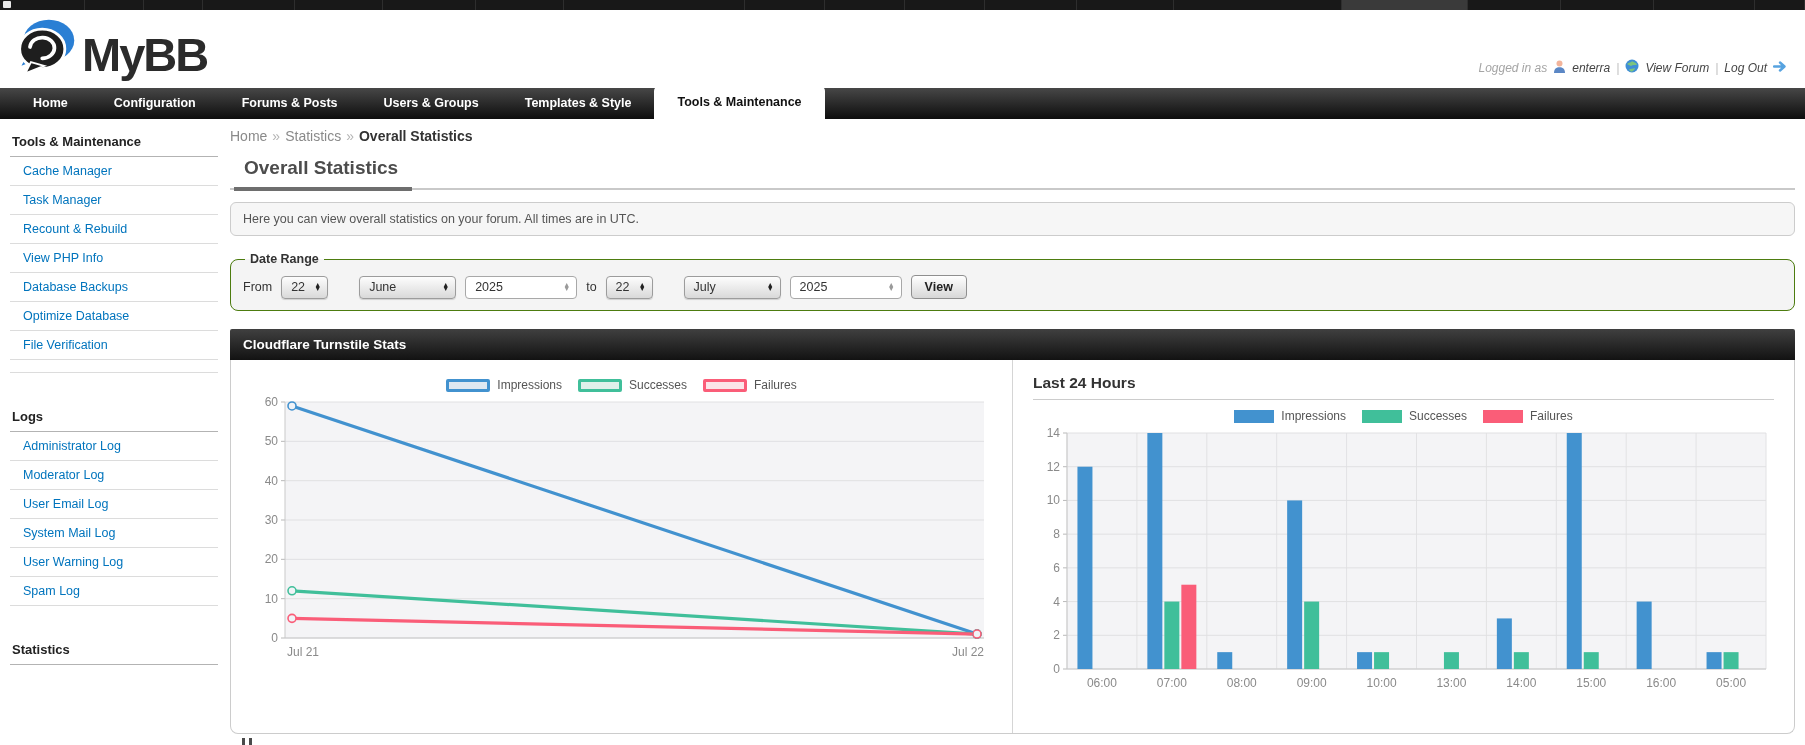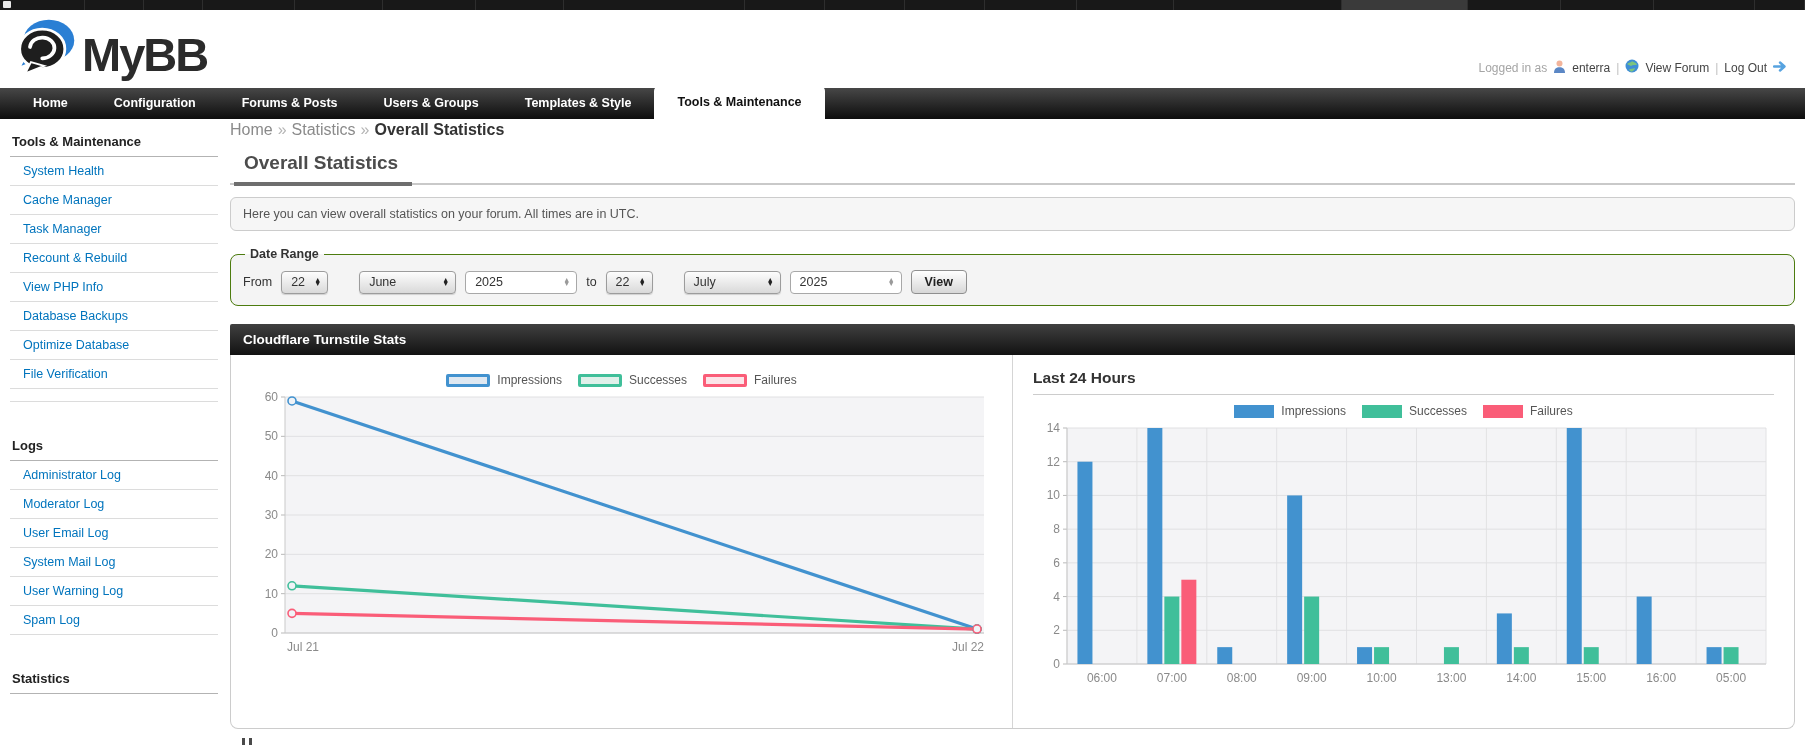--- a/index.html
+++ b/index.html
@@ -9,21 +9,21 @@
   
   .browser-strip { height: 10px; background: #181818; display: flex; align-items: stretch; }
   .browser-strip .seg { border-right: 1px solid #2e2e2e; height: 100%; }
   .browser-strip .seg.lit { background: #3a3a3a; }
   .browser-strip .mini-ico { width: 9px; height: 7px; background: #e8e8e8; margin: 1px 0 0 3px; border-radius: 1px; }
 
   
   .header { height: 78px; background: #fff; display: flex; align-items: center; position: relative; }
   .logo { display: flex; align-items: flex-end; margin-left: 14px; }
   .logo-text { font-size: 47px; font-weight: bold; color: #2b2b2b; letter-spacing: -2px; margin-left: 4px; }
-  .user-bar { position: absolute; right: 18px; bottom: 12px; font-size: 12px; color: #444; display: flex; align-items: center; gap: 6px; }
+  .user-bar { position: absolute; right: 18px; bottom: 12px; font-size: 12px; color: #444; display: flex; align-items: center; gap: 6px; font-style: italic; }
   .user-bar .muted { color: #a5a5a5; }
   .user-bar .sep { color: #c0c0c0; }
   .user-bar a { color: #444; text-decoration: none; cursor: pointer; }
 
   
   .nav { height: 31px; background: linear-gradient(#474747, #0d0d0d); display: flex; align-items: flex-end; padding-left: 10px; }
   .nav-tab { color: #fff; font-size: 12.5px; font-weight: bold; padding: 8px 23px 9px; cursor: pointer; text-decoration: none; }
   .nav-tab.active { background: #fff; color: #111; border-radius: 5px 5px 0 0; padding: 9px 23px 10px; }
 
   
@@ -33,21 +33,21 @@
   .side-section ul { list-style: none; }
   .side-section li { border-bottom: 1px solid #dcdcdc; }
   .side-section li a { display: block; font-size: 12.5px; color: #0074bd; text-decoration: none; padding: 7px 0 7px 13px; cursor: pointer; }
   .side-section li.spacer { height: 13px; }
   .side-section { margin-bottom: 0; }
   .side-section + .side-section { margin-top: 27px; }
 
   .main { flex: 1; padding: 0 10px 0 12px; min-width: 0; }
 
   
-  .breadcrumb { margin-top: 2px; font-size: 16px; color: #8a8a8a; }
+  .breadcrumb { margin-top: 9px; font-size: 14px; color: #8a8a8a; }
   .breadcrumb a { color: #8a8a8a; text-decoration: none; cursor: pointer; }
   .breadcrumb .sep { margin: 0 5px; color: #b5b5b5; }
   .breadcrumb .current { font-weight: bold; color: #333; }
 
   
   .title-wrap { margin-top: 13px; position: relative; border-bottom: 2px solid #c9c9c9; }
   .page-title { display: inline-block; font-size: 19px; font-weight: bold; color: #4c4c4c; padding: 0 10px 9px 14px; }
   .title-wrap::after { content: ""; position: absolute; left: 4px; bottom: -3px; width: 178px; height: 4px; background: #6e6e6e; }
 
   
@@ -157,23 +157,20 @@
     <a class="nav-tab">Templates &amp; Style</a>
     <a class="nav-tab active">Tools &amp; Maintenance</a>
   </div>
 
 <div class="content-row">
 
   <div class="sidebar" id="sidebar">
       <div class="side-section">
         <h3>Tools &amp; Maintenance</h3>
         <ul>
-          <li>
-            <a>System Health</a>
-          </li>
           <li>
             <a>Cache Manager</a>
           </li>
           <li>
             <a>Task Manager</a>
           </li>
           <li>
             <a>Recount &amp; Rebuild</a>
           </li>
           <li>

